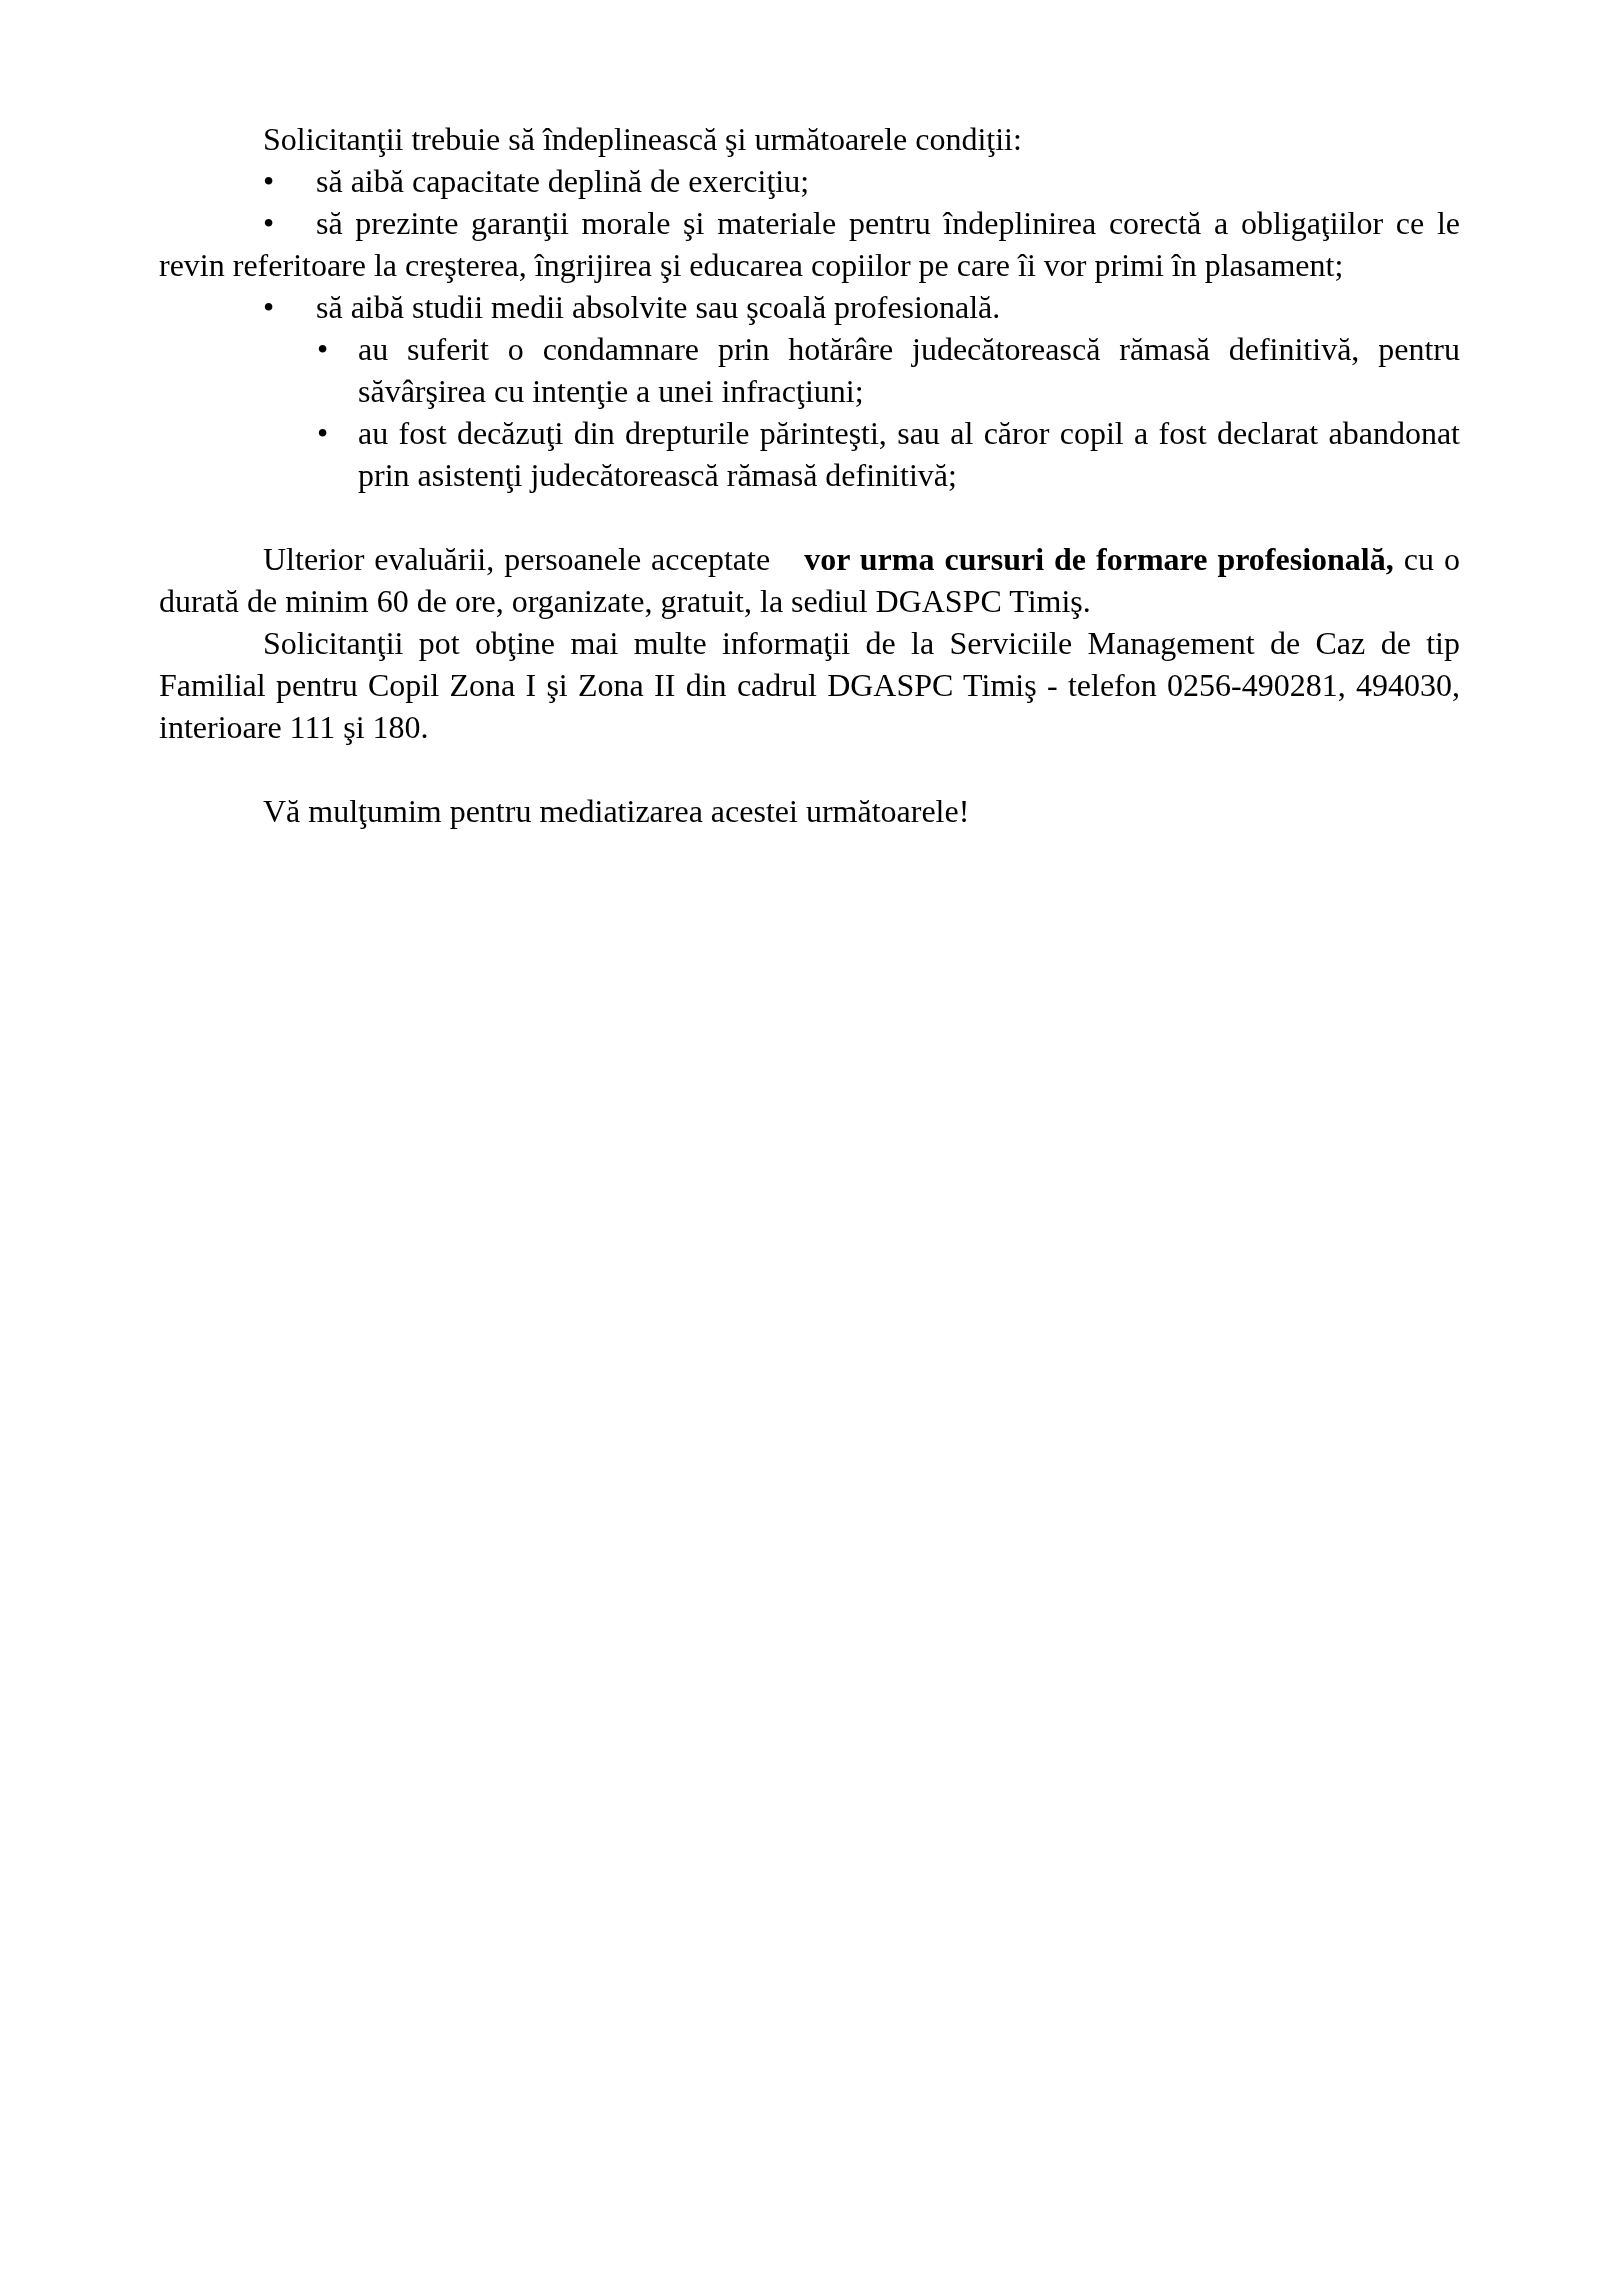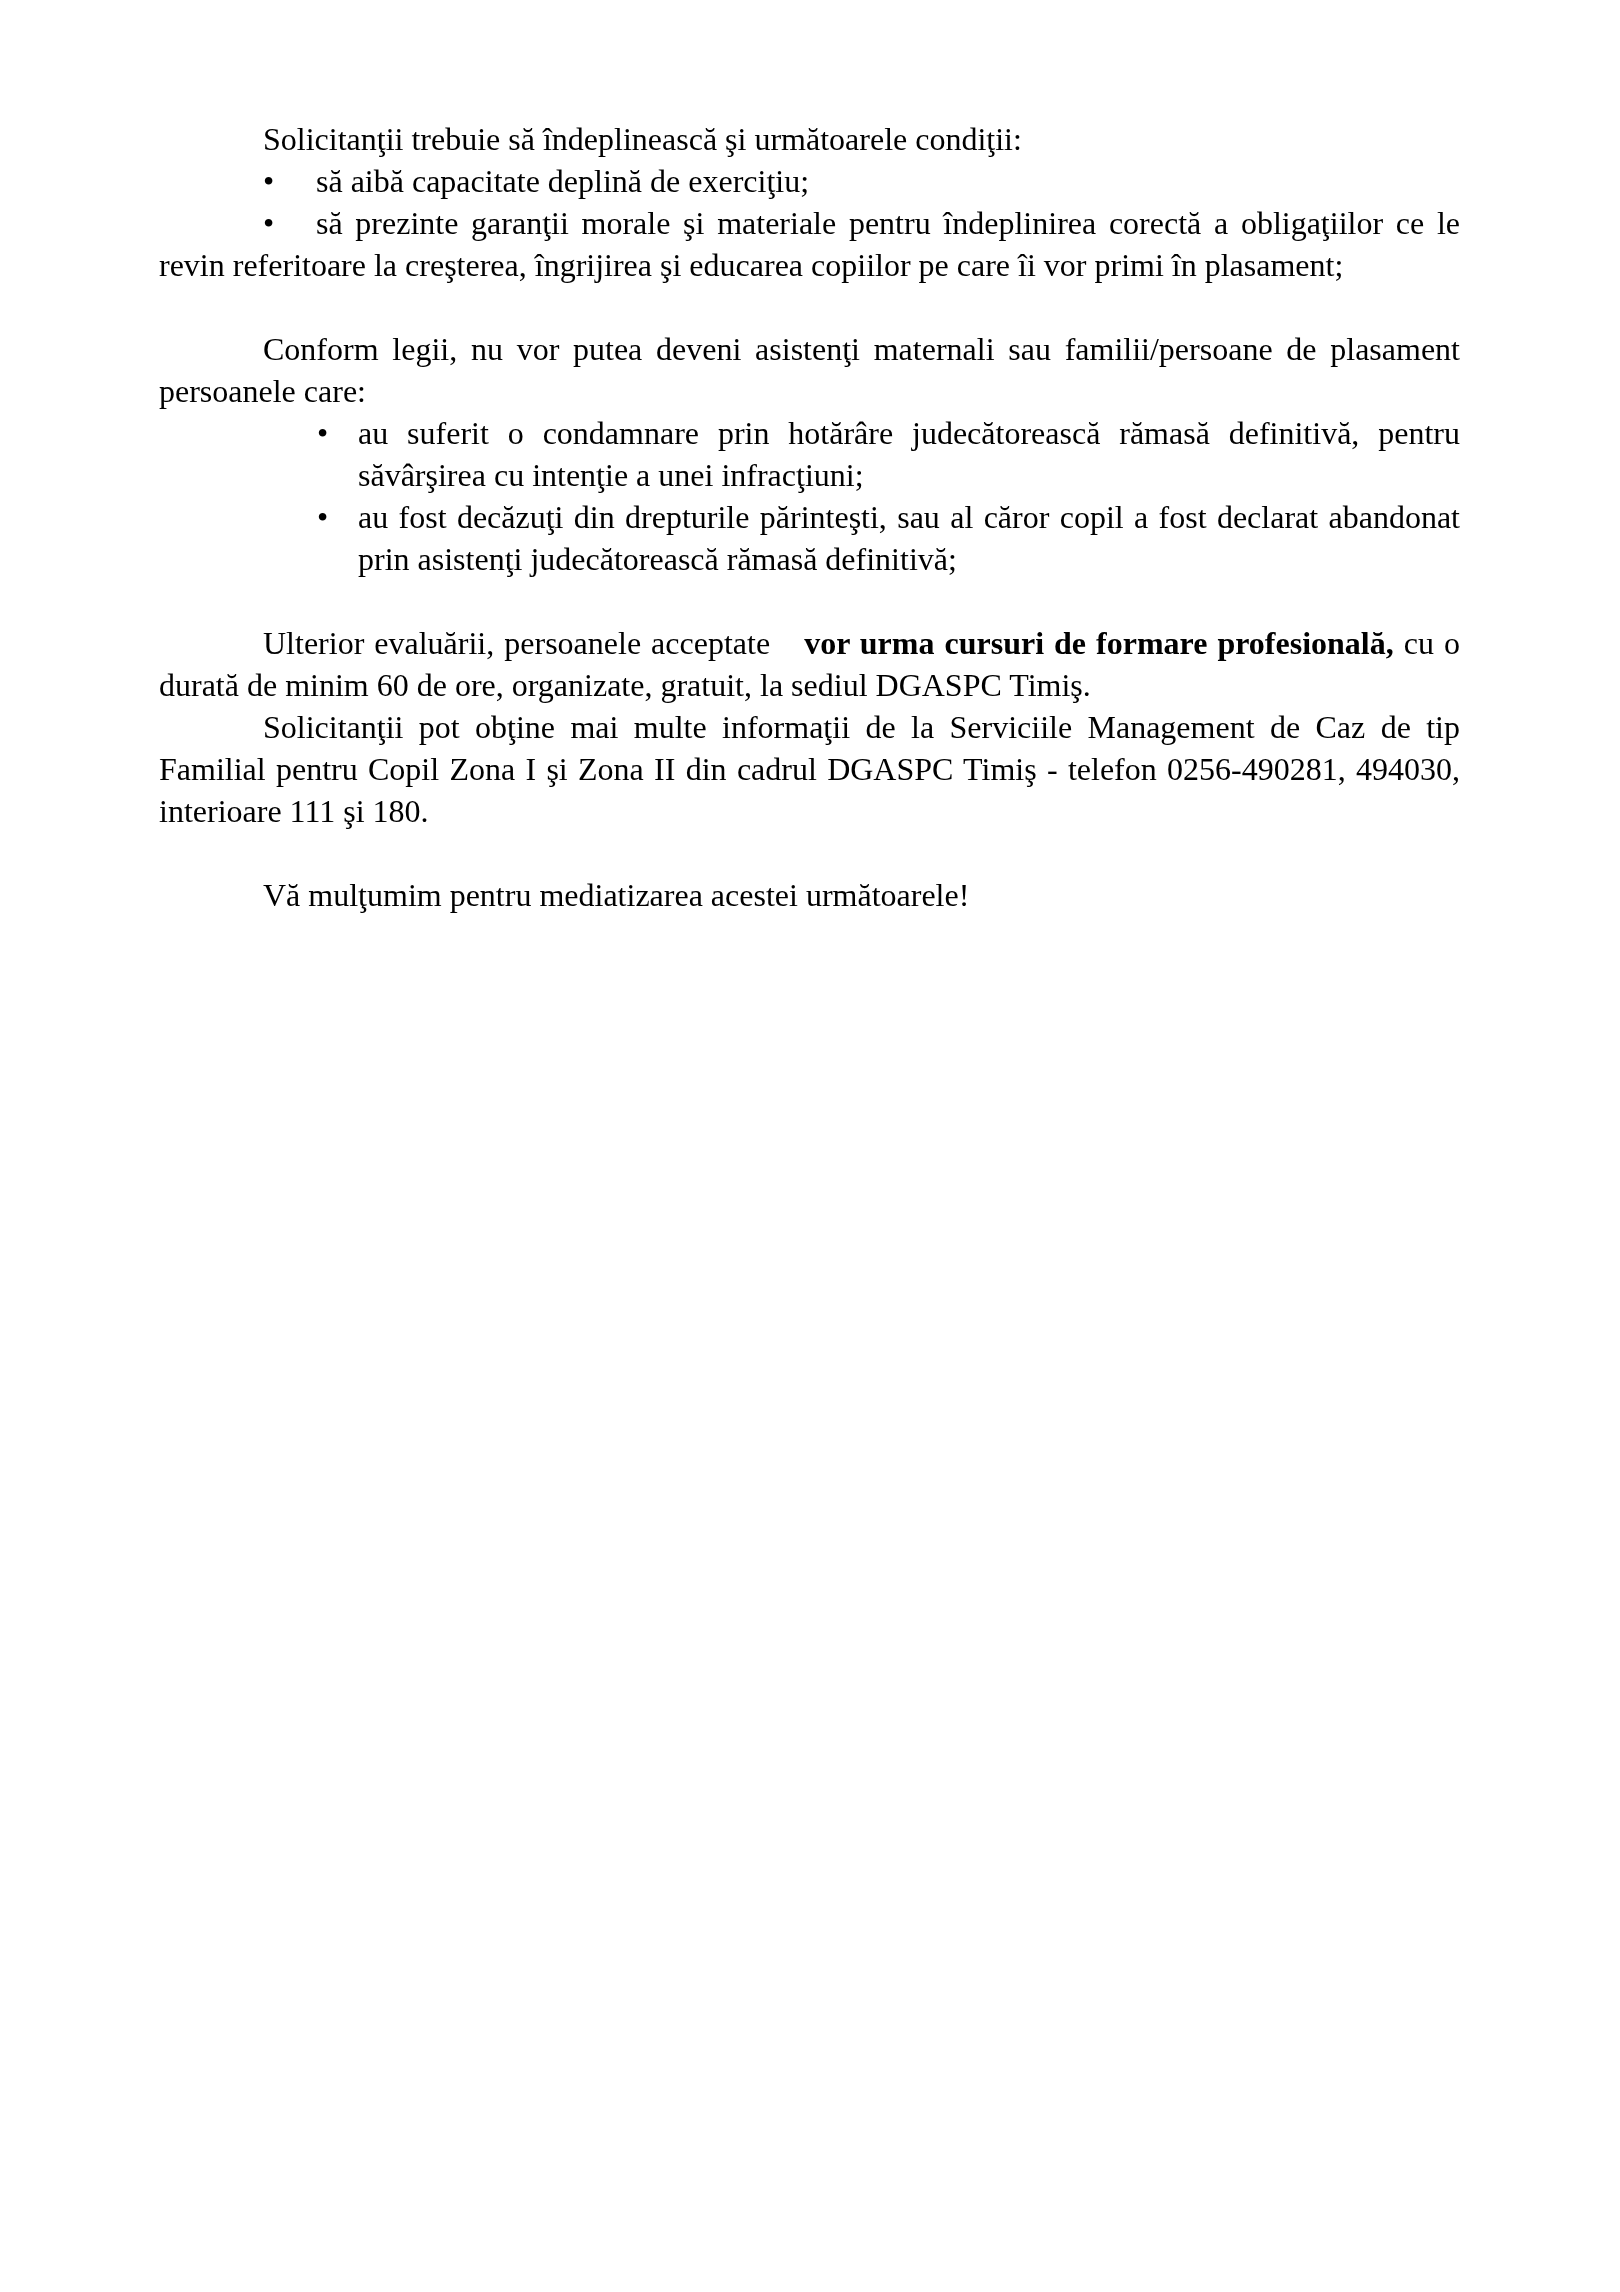--- a/index.html
+++ b/index.html
@@ -59,23 +59,25 @@
 
   <p class="indent">Solicitanţii trebuie să îndeplinească şi următoarele condiţii:</p>
 
   <div>
     <p class="l1">
       <span class="b1">•</span><span>să aibă capacitate deplină de exerciţiu;</span>
     </p>
     <p class="l1">
       <span class="b1">•</span><span>să prezinte garanţii morale şi materiale pentru îndeplinirea corectă a obligaţiilor ce le revin referitoare la creşterea, îngrijirea şi educarea copiilor pe care îi vor primi în plasament;</span>
     </p>
+    <p class="l1">
+      <span class="b1">•</span><span>să aibă studii medii absolvite sau şcoală profesională.</span>
+    </p>
   </div>
 
-  <p class="indent gap-top">Conform legii, nu vor putea deveni asistenţi maternali sau familii/persoane de plasament persoanele care:</p>
 
   <div>
     <p class="l2">
       <span class="b2">•</span><span>au suferit o condamnare prin hotărâre judecătorească rămasă definitivă, pentru săvârşirea cu intenţie a unei infracţiuni;</span>
     </p>
     <p class="l2">
       <span class="b2">•</span><span>au fost decăzuţi din drepturile părinteşti, sau al căror copil a fost declarat abandonat prin asistenţi judecătorească rămasă definitivă;</span>
     </p>
   </div>
 

